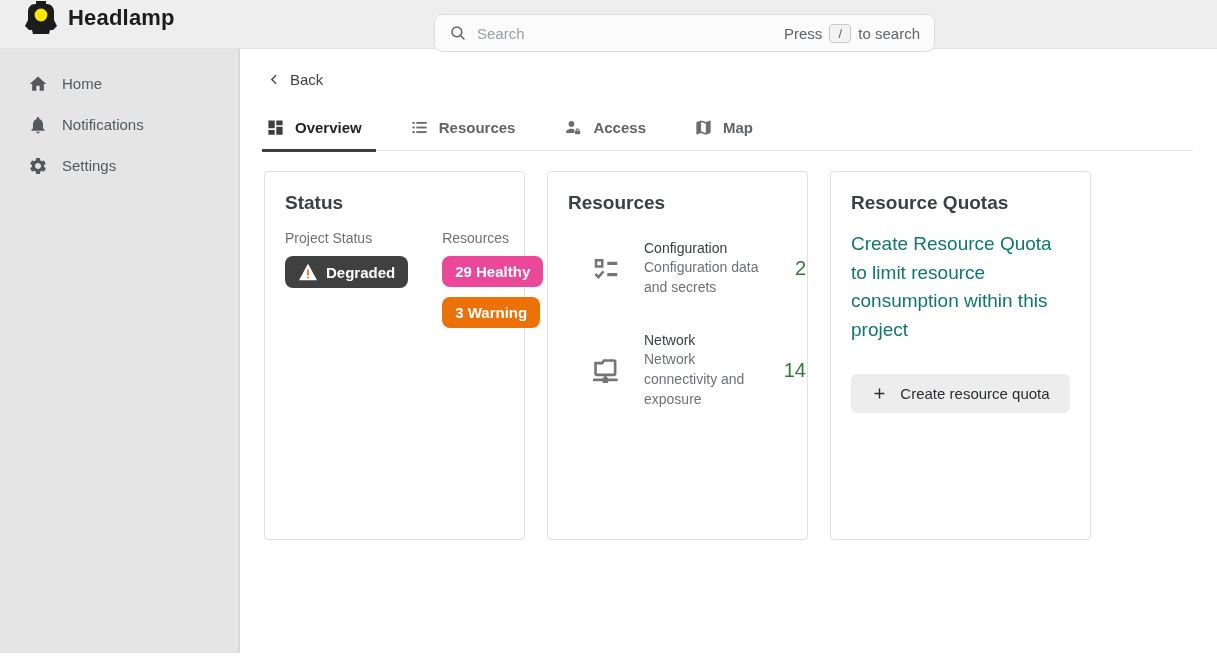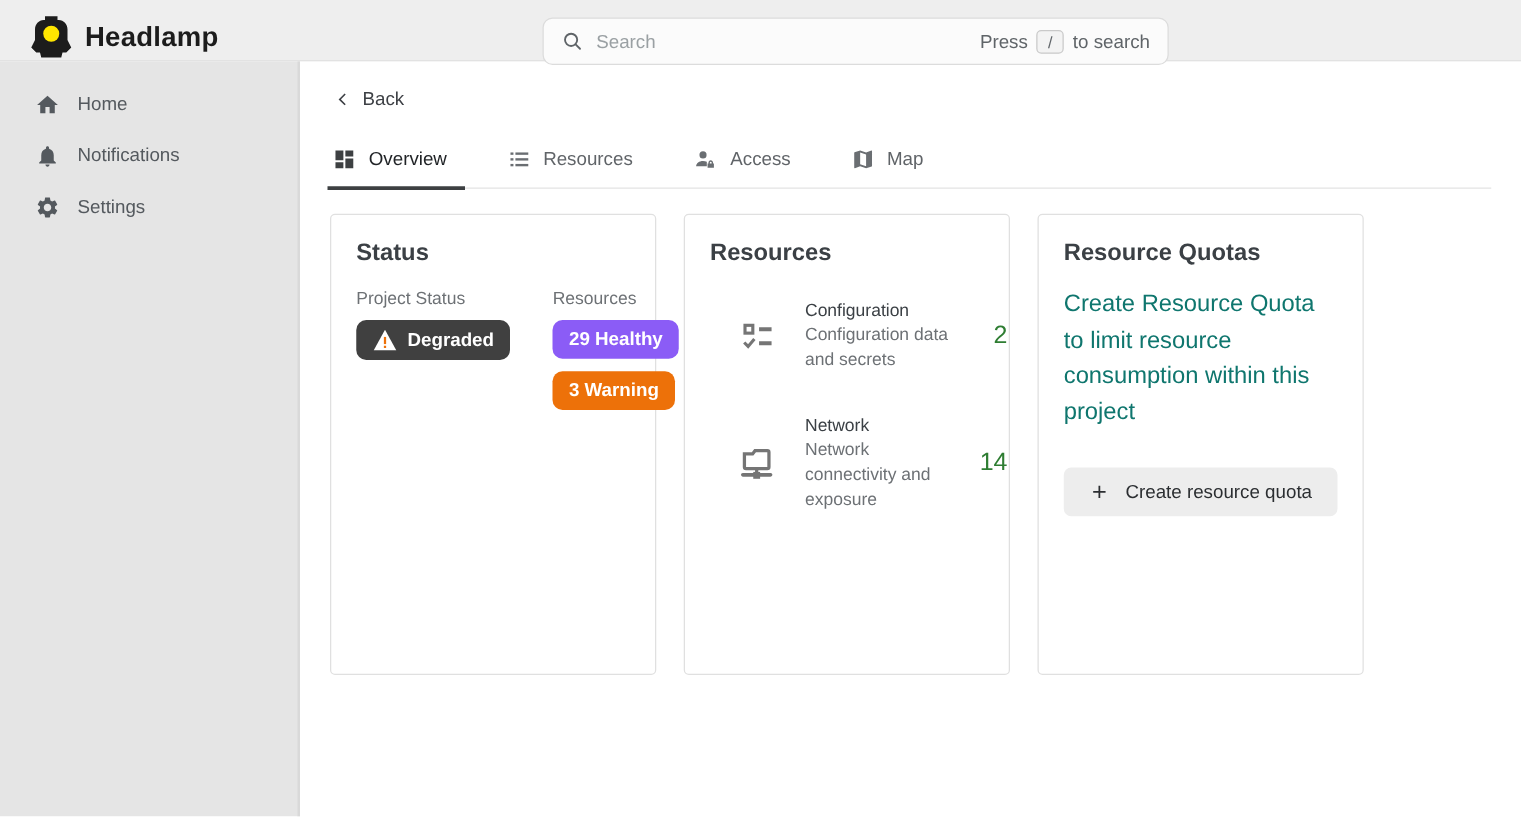--- a/index.html
+++ b/index.html
@@ -1,21 +1,21 @@
 <!DOCTYPE html>
 <html><head>
 <meta charset="utf-8">
 <style>
   * { margin:0; padding:0; box-sizing:border-box; }
   html,body { width:1217px; height:669px; overflow:hidden; background:#fff;
     font-family:"Liberation Sans", sans-serif; color:#3b4045; }
 
   
   .topbar { position:relative; height:49px; background:#eeeeee; border-bottom:1px solid #e2e2e2;
-    display:flex; align-items:flex-end; }
+    display:flex; align-items:flex-start; }
   .brand { display:flex; align-items:center; gap:10px; padding-left:24px; cursor:pointer; }
   .brand-logo { width:34px; height:36px; }
   .brand-name { font-size:22px; font-weight:bold; color:#1c1c1c; letter-spacing:.2px; }
   .searchbar { position:absolute; left:434px; top:14px; width:501px; height:38px;
     background:#fbfbfb; border:1px solid #dcdcdc; border-radius:8px;
     display:flex; align-items:center; padding:0 14px; }
   .searchbar svg { flex:none; }
   .search-input { flex:1; border:none; outline:none; background:transparent;
     font-size:15px; color:#3b4045; margin-left:10px; font-family:"Liberation Sans",sans-serif; }
   .search-input::placeholder { color:#9aa0a3; }
@@ -35,21 +35,21 @@
   .back-row { display:flex; align-items:center; gap:9px; margin-top:20px; color:#3d4045;
     font-size:15px; cursor:pointer; width:max-content; padding:2px 4px; }
 
   .title-row { display:flex; align-items:center; justify-content:space-between; margin-top:24px; }
   .page-title { font-size:25px; font-weight:500; color:#3d4550; }
   .icon-btn { background:none; border:none; cursor:pointer; padding:6px; line-height:0; }
 
   
   .tabs { display:flex; gap:44px; margin-top:24px; border-bottom:1px solid #e4e4e4; }
   .tab { display:flex; align-items:center; gap:10px; font-size:15px; color:#606468;
-    padding:4px 2px 13px 2px; cursor:pointer; position:relative; }
+    padding:4px 2px 13px 2px; cursor:pointer; position:relative;font-weight:bold; }
   .tab.active { color:#212427; }
   .tab.active::after { content:""; position:absolute; left:-2px; right:-12px; bottom:-2px;
     height:3px; background:#3d4042; }
   .tab svg { flex:none; }
 
   
   .cards { display:flex; gap:22px; margin-top:20px; }
   .card { width:261px; height:369px; border:1px solid #e0e0e0; border-radius:4px;
     background:#fff; padding:20px; }
   .card-title { font-size:19px; color:#3b4045; margin-bottom:16px; }
@@ -180,21 +180,21 @@
               <svg width="20" height="18" viewBox="0 0 24 22">
                 <path fill="#ffffff" d="M12 1 23 21H1z"></path>
                 <rect x="10.9" y="8" width="2.2" height="7" fill="#ed7109"></rect>
                 <rect x="10.9" y="16.6" width="2.2" height="2.2" fill="#ed7109"></rect>
               </svg>
               <span>Degraded</span>
             </div>
           </div>
           <div>
             <div class="status-label">Resources</div>
-            <div class="badge" style="background:#8b5cf6">
+            <div class="badge" style="background:#ec4899">
               <span>29 Healthy</span>
             </div>
             <div class="badge" style="background:#ed7109">
               <span>3 Warning</span>
             </div>
           </div>
         </div>
       </section>
 
       <section class="card">

